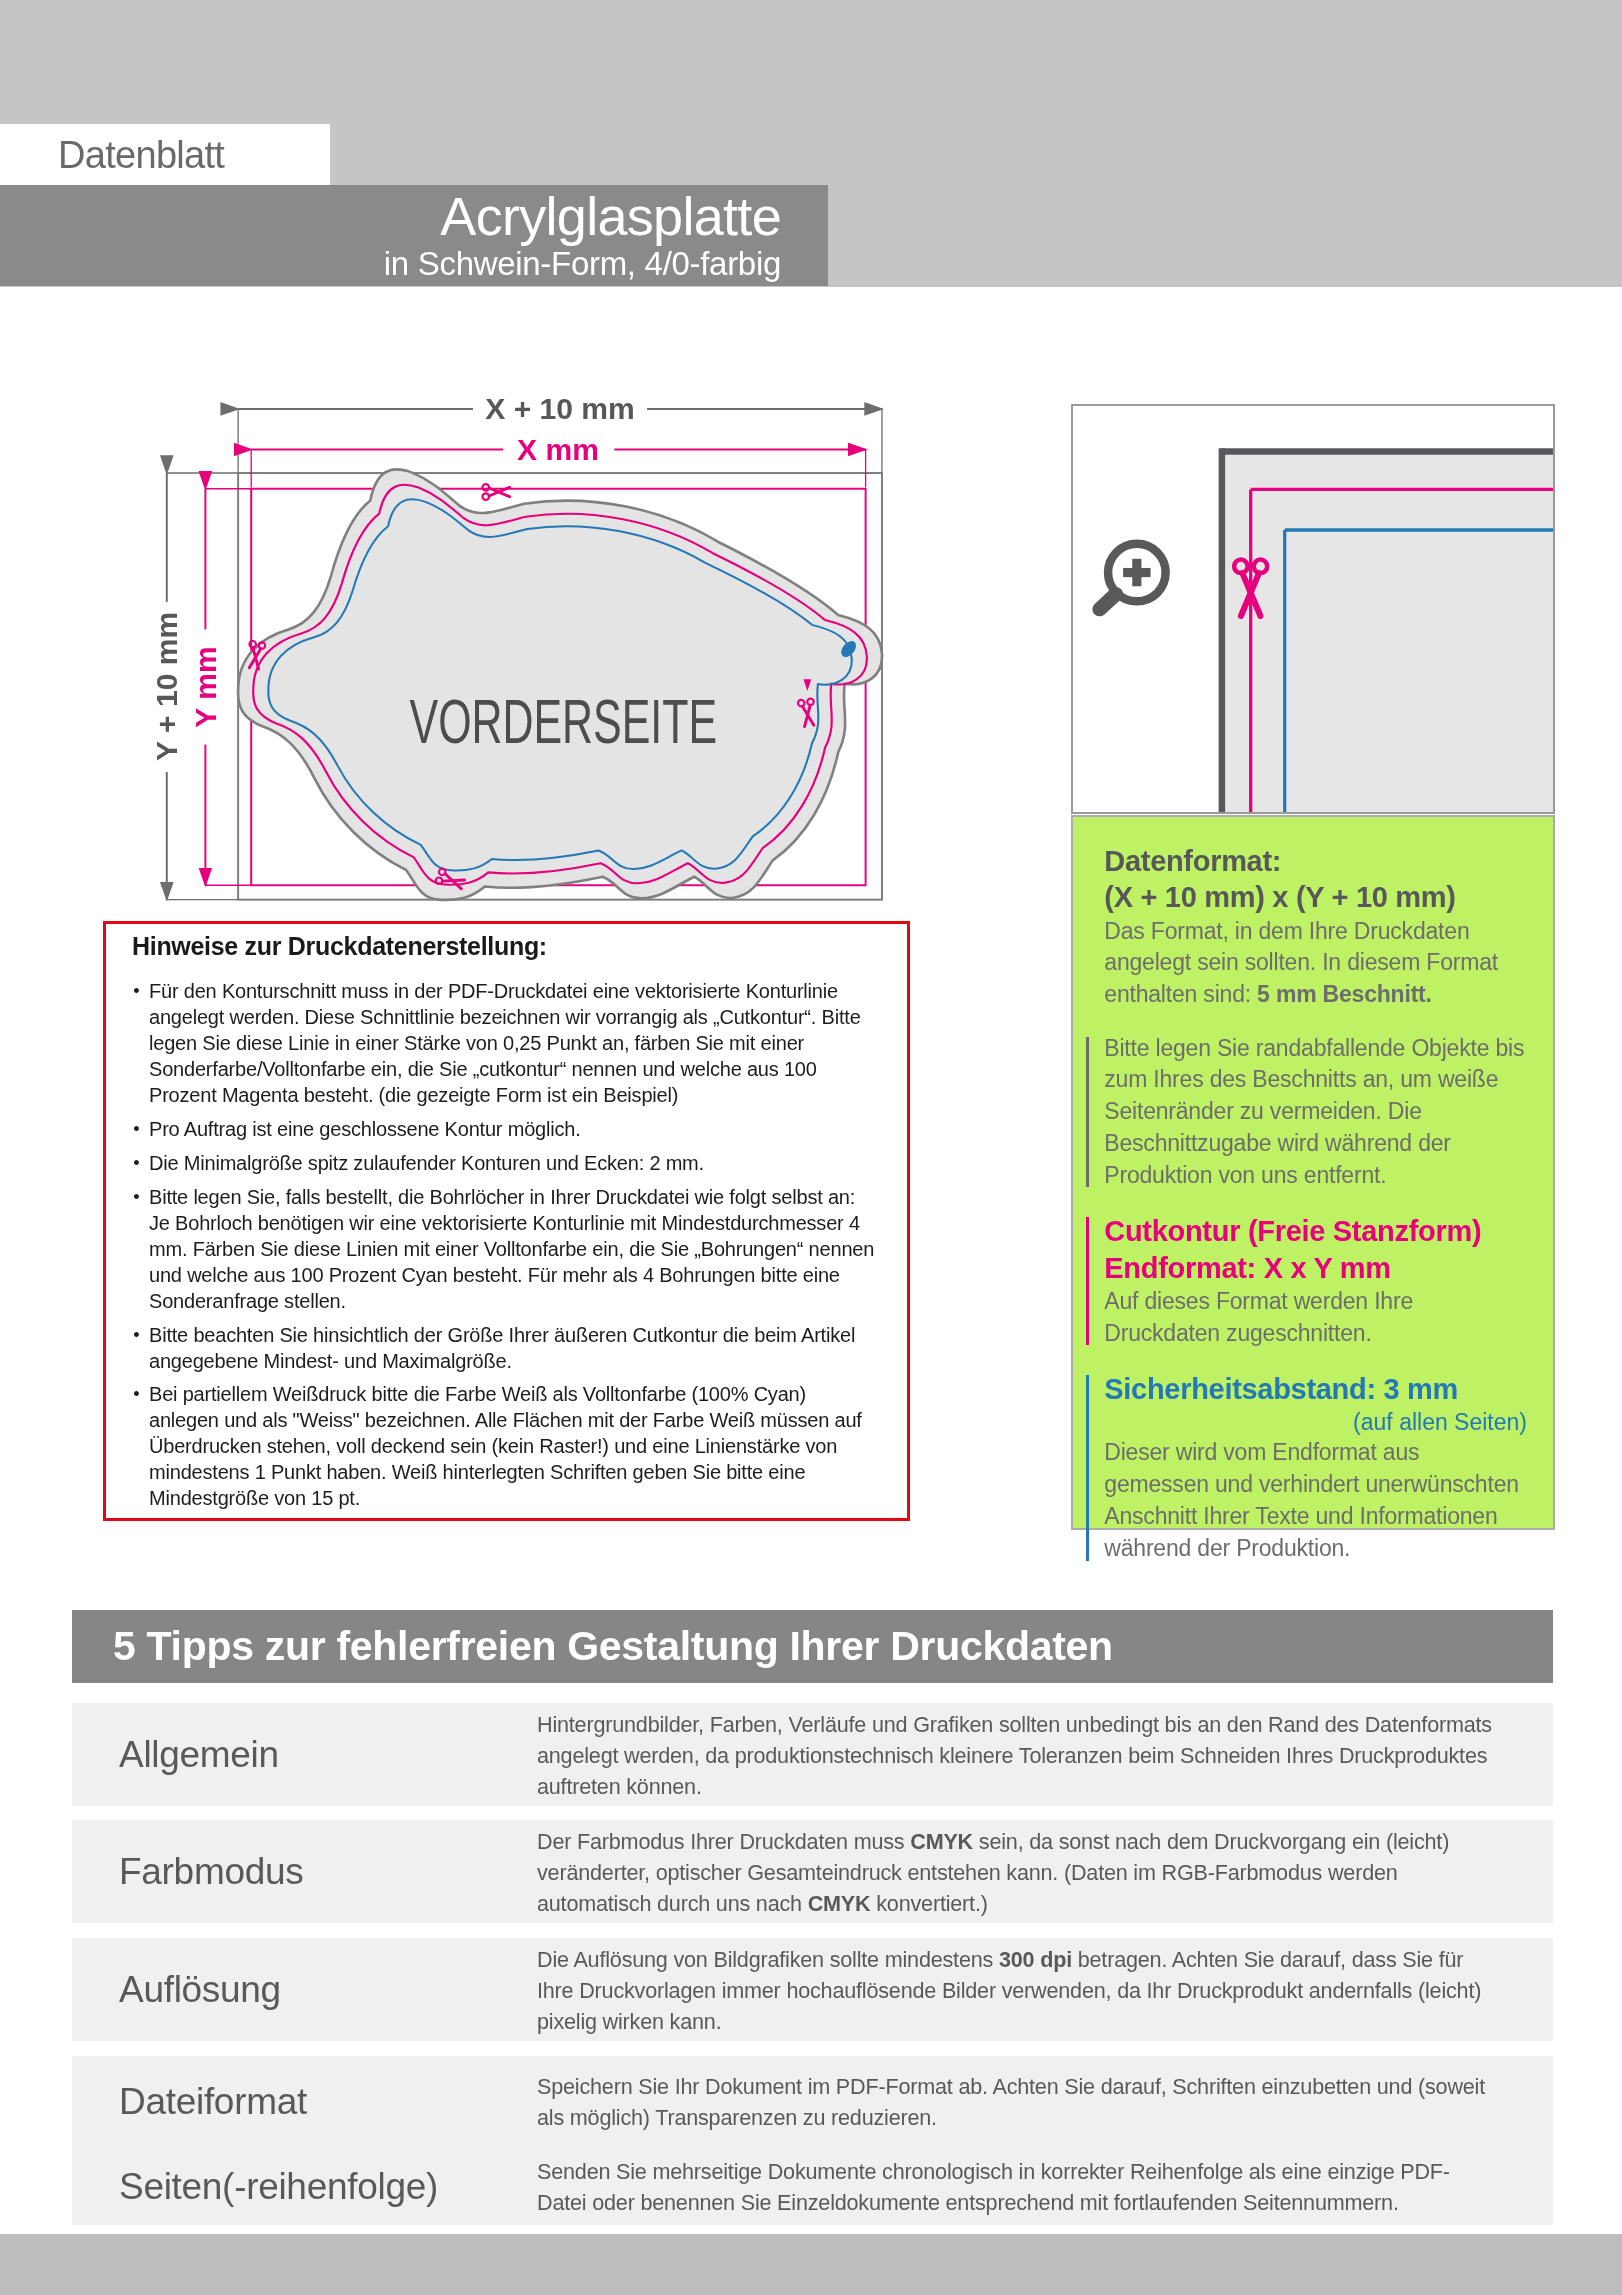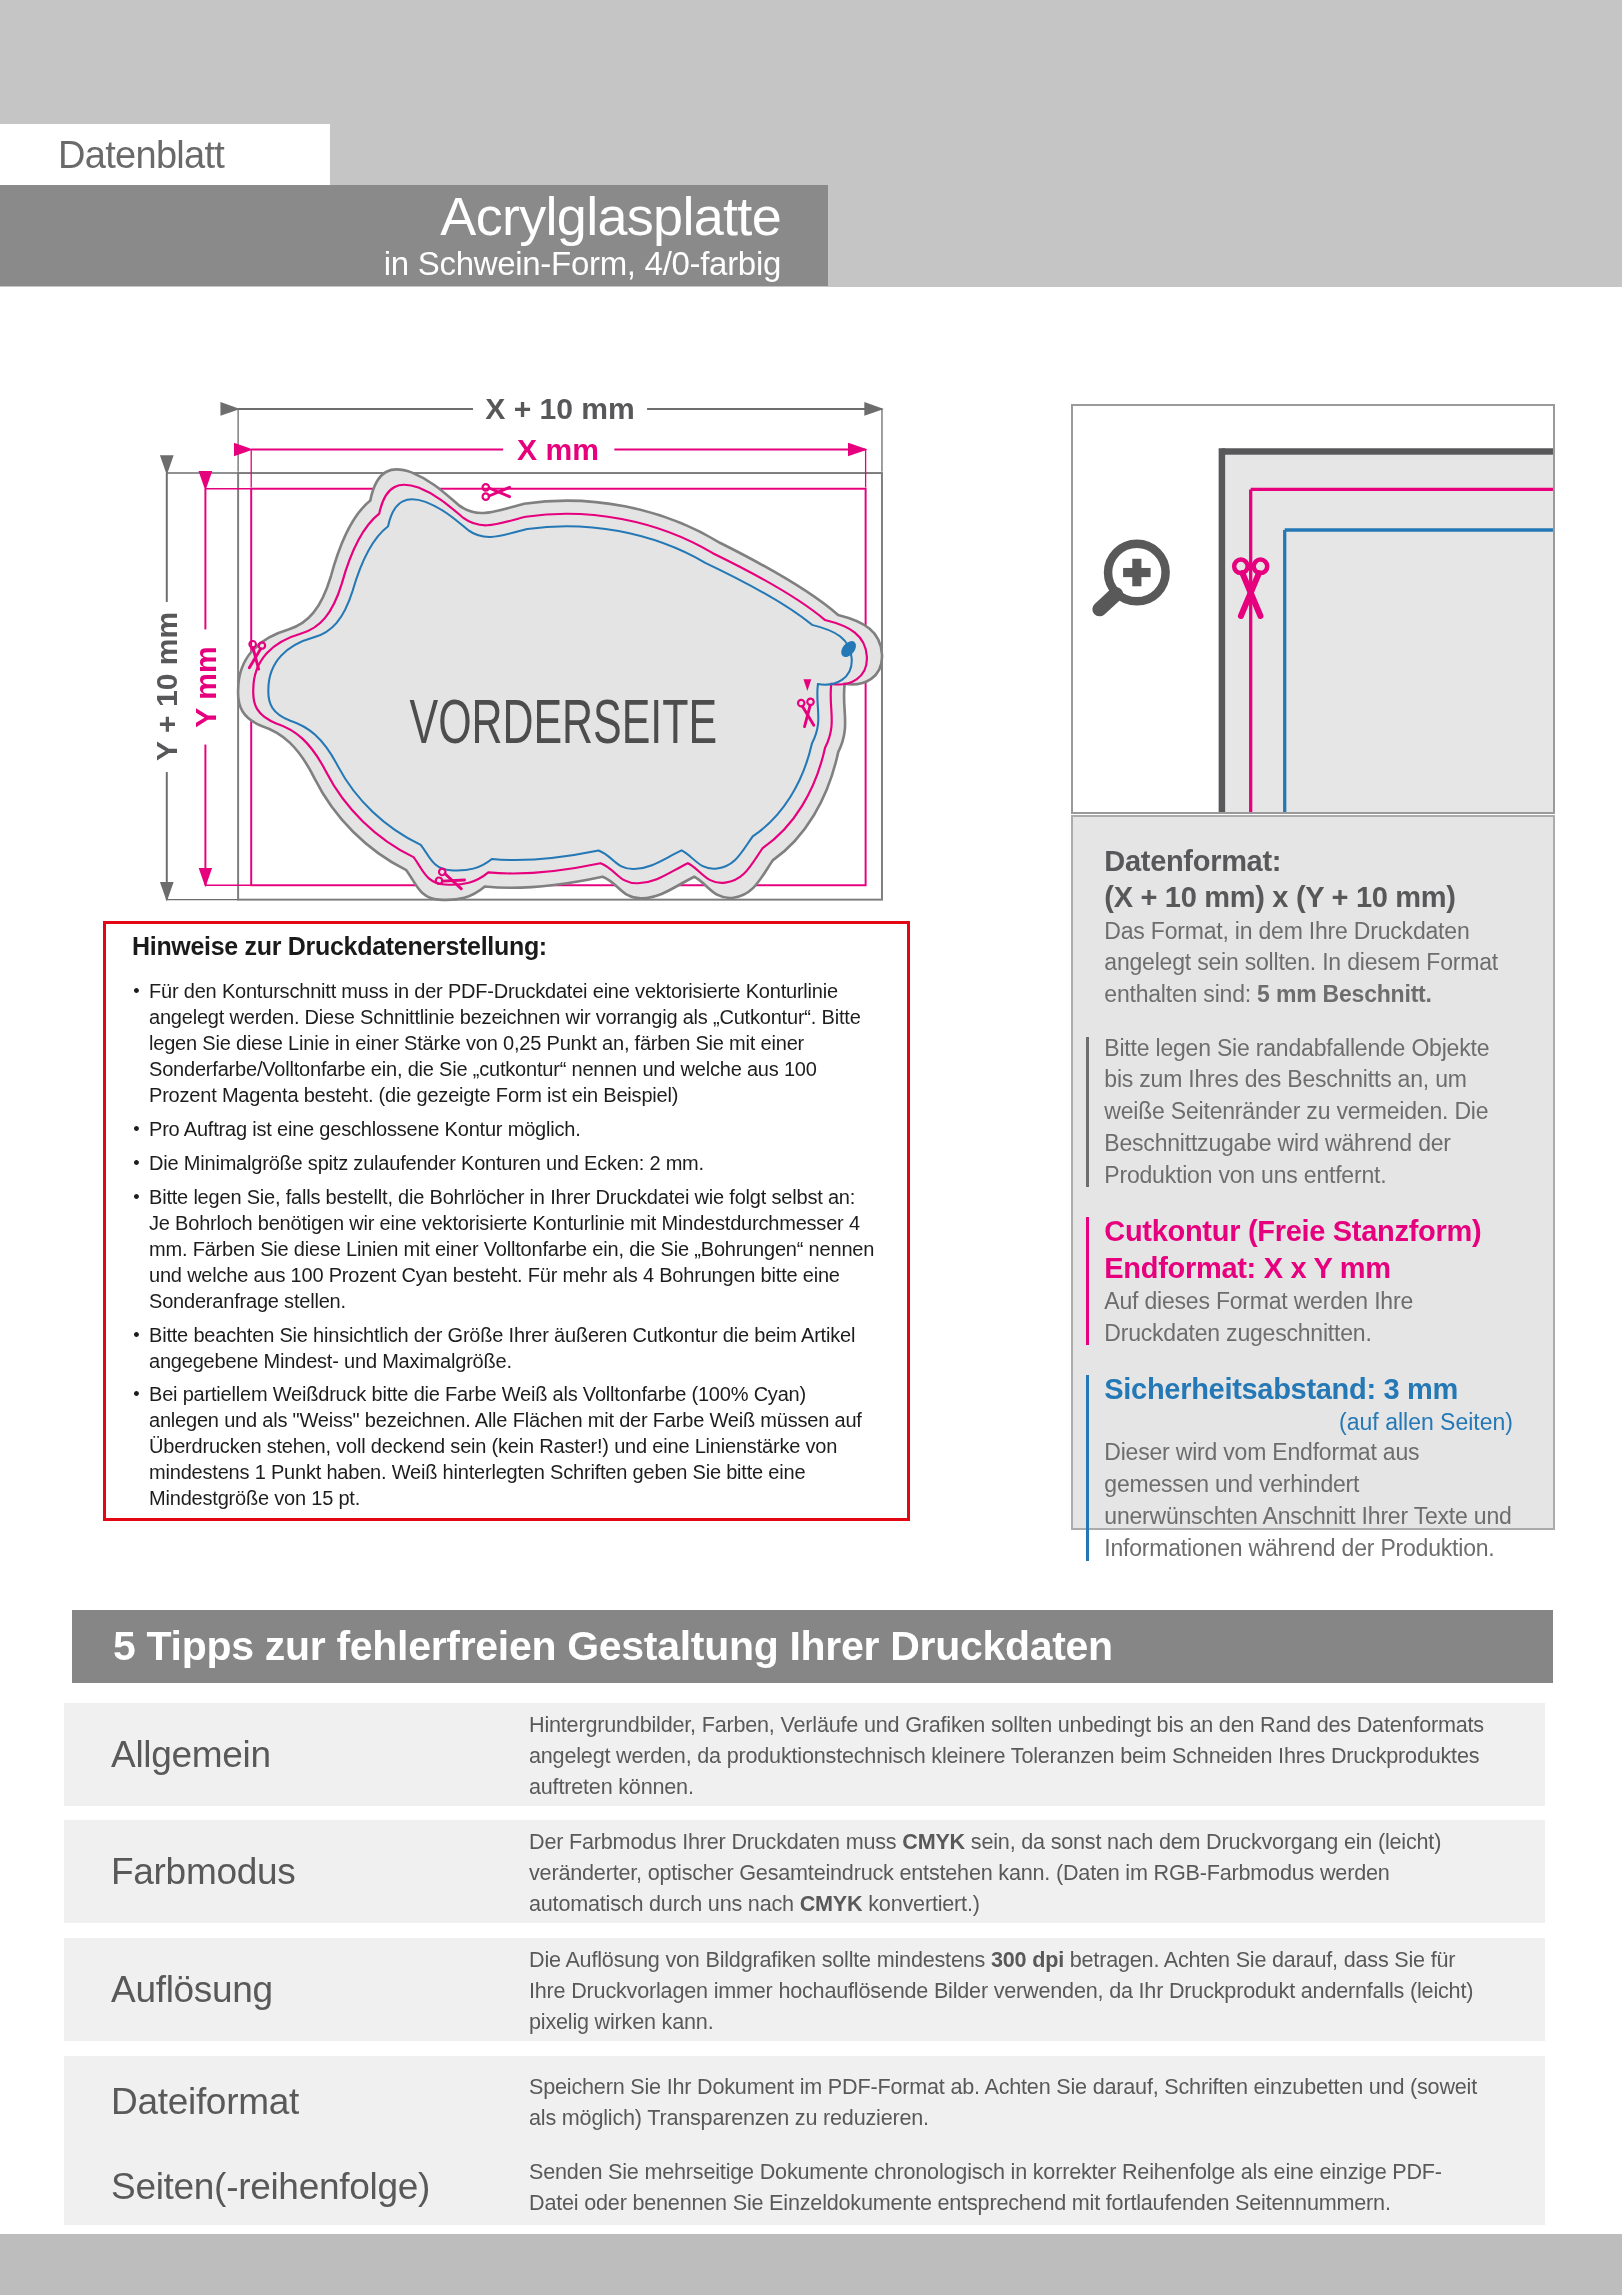--- a/index.html
+++ b/index.html
@@ -20,22 +20,22 @@
   
   #diagram{position:absolute;left:151px;top:386px;}
 
   
   .zoom-box{position:absolute;left:1071px;top:404px;width:484px;height:410px;background:#ffffff;
             border:2.6px solid #9a9a9a;box-sizing:border-box;}
   #zoomsvg{position:absolute;left:1074px;top:407px;}
 
   
   .info-panel{position:absolute;left:1071px;top:815px;width:484px;height:715px;
-              background:#e5e5e5;border:2px solid #ababab;box-sizing:border-box;
-              padding:26px 40px 0 13px;}
+              background:#bef264;border:2px solid #ababab;box-sizing:border-box;
+              padding:26px 26px 0 13px;}
   .info-panel .sec{position:relative;padding-left:18.3px;margin-bottom:22px;}
   .info-panel .sec .bar{position:absolute;left:0;top:3.9px;bottom:3.9px;width:3.3px;}
   .hd{font-size:29px;font-weight:700;color:#58585a;line-height:1.25;letter-spacing:-0.3px;}
   .hd.mag{color:#e6007d;}
   .hd.blu{color:#2478b5;}
   .sub-blu{font-size:23px;color:#2478b5;line-height:1.3;text-align:right;}
   .body-txt{font-size:23px;color:#6d6d6d;line-height:1.38;letter-spacing:-0.2px;}
   .b{font-weight:700;}
 
   
@@ -45,21 +45,21 @@
   .hints h3{margin:0 0 17px 0;font-size:25px;font-weight:700;color:#1a1a1a;letter-spacing:-0.3px;}
   .hints ul{list-style:none;margin:0;padding:0;}
   .hints li{position:relative;padding-left:17px;margin-bottom:7.9px;
             font-size:20px;line-height:26px;color:#1d1d1d;letter-spacing:-0.2px;}
   .hints li::before{content:"•";position:absolute;left:1.3px;top:0;font-size:18.3px;color:#1d1d1d;}
 
   
   .tips-band{position:absolute;left:72px;top:1610px;width:1481px;height:73px;background:#868686;
              display:flex;align-items:center;font-weight:bold;}
   .tips-band span{color:#ffffff;font-size:41px;padding-left:41px;letter-spacing:-0.3px;}
-  .tip-row{position:absolute;left:64px;width:1481px;background:#f0f0f0;}
+  .tip-row{position:absolute;left:72px;width:1481px;background:#f0f0f0;}
   .tip-row .lbl{position:absolute;left:47px;top:50%;transform:translateY(-50%);
                 font-size:37px;color:#595959;letter-spacing:-0.3px;}
   .tip-row .txt{position:absolute;left:465px;top:50%;transform:translateY(-50%);
                 width:955px;font-size:21.6px;line-height:31px;color:#595959;letter-spacing:-0.2px;}
   #row-0{top:1703px;height:103px;}
   #row-1{top:1820px;height:103px;}
   #row-2{top:1938px;height:103px;}
   #row-3{top:2056px;height:92px;}
   #row-4{top:2148px;height:77px;}
 

